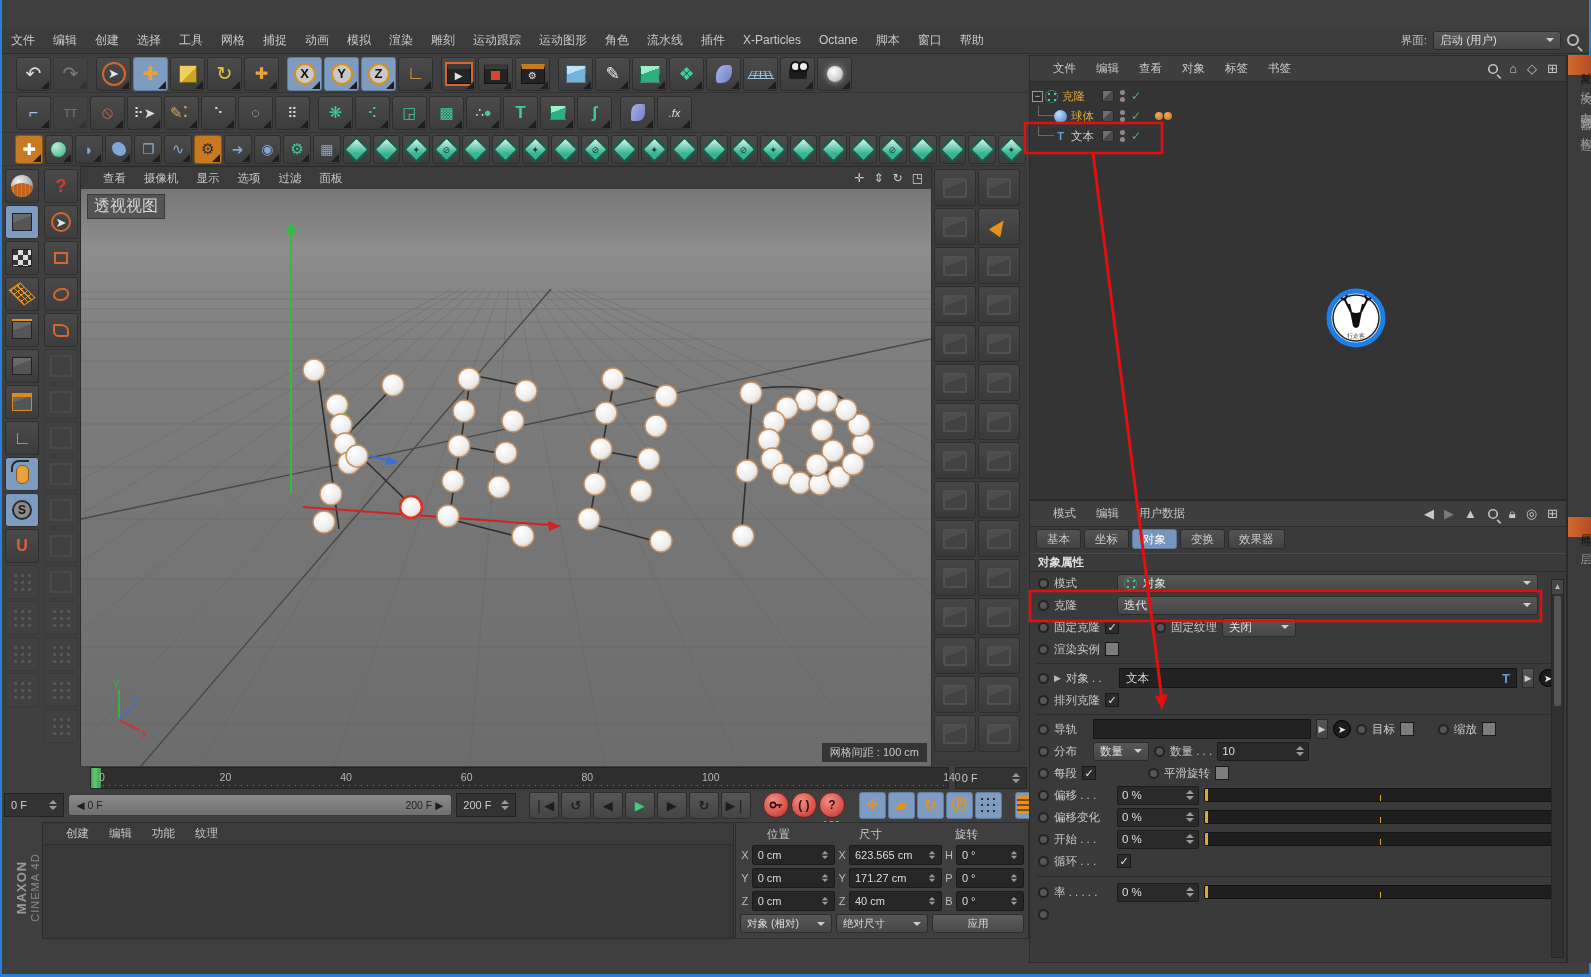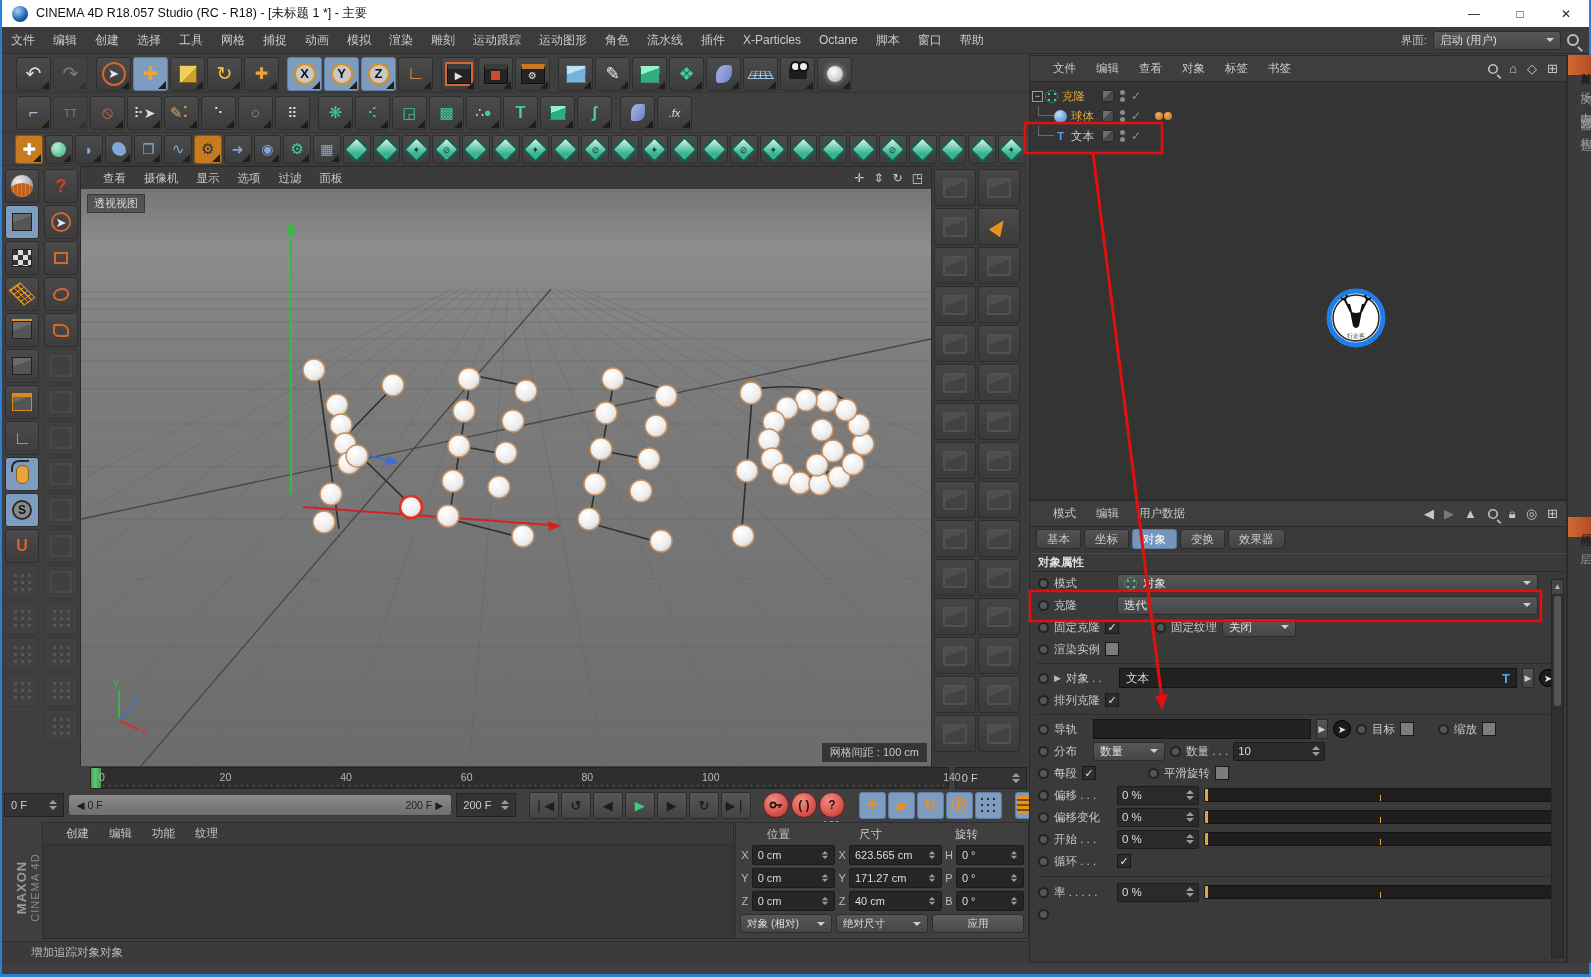--- a/index.html
+++ b/index.html
@@ -67,21 +67,21 @@
 .globei::after{content:"";position:absolute;inset:8px -2px -4px -2px;border-radius:50%;background:repeating-linear-gradient(90deg,#e8771e 0 1.5px,transparent 1.5px 4px),#c2611a}
 .mousei{width:13px;height:19px;border-radius:6px;background:#e8a33d;border:1px solid #8a5c12;position:relative}
 .mousei::after{content:"";position:absolute;left:-6px;top:-6px;width:16px;height:10px;border:2px solid #2b2b2b;border-right:none;border-bottom:none;border-radius:8px 0 0 0}
 .scirc{width:20px;height:20px;border-radius:50%;background:#8a8a8a;border:2px solid #2a2a2a;color:#111;font-weight:bold;font-size:12px;display:flex;align-items:center;justify-content:center}
 
 .vp{left:78px;top:166px;width:852px;height:600px;background:#7b7b7b;border:1px solid #2c2c2c}
 .vpmenu{height:22px;background:#3b3b3b;display:flex;align-items:center;color:#c6c6c6;font-size:11.5px}
 .vpmenu .mi{padding:0 9px}
 .vpnav{margin-left:auto;display:flex;gap:9px;padding-right:8px;color:#cfcfcf;font-size:12px}
 .canvas{position:relative;width:100%;height:577px;background:linear-gradient(#767676 0%,#8d8d8d 10%,#7d7d7d 30%,#6c6c6c 100%);overflow:hidden}
-.persp{position:absolute;left:6px;top:5px;background:#4a4a4acc;color:#d5d5d5;font-size:11px;padding:1px 6px;border:1px solid #3a3a3a}
+.persp{position:absolute;left:6px;top:5px;background:#4a4a4acc;color:#d5d5d5;font-size:16px;padding:1px 6px;border:1px solid #3a3a3a}
 .gridlabel{position:absolute;right:4px;bottom:4px;background:#2b2b2bd9;color:#c9c9c9;font-size:11px;padding:2px 8px}
 .axisw{position:absolute;left:22px;bottom:40px;color:#ddd;font-size:10px}
 
 .rstrips{left:930px;top:166px;width:95px;height:600px;background:#3b3b3b;display:flex;gap:2px;padding:2px 2px}
 .rcol{display:flex;flex-direction:column}
 .rtile{width:42px;height:37px;margin:1px 0;border-radius:3px;background:linear-gradient(#464646,#3a3a3a);border:1px solid #2d2d2d;display:flex;align-items:center;justify-content:center}
 .rtile::after{content:"";width:20px;height:16px;border:2px solid #515151;border-radius:2px;background:linear-gradient(160deg,#4e4e4e 0 38%,#424242 38% 100%)}
 .rtile.color1{background:linear-gradient(#4b4b4b,#3c3c3c)}
 .rtile.color1::after{content:"";width:0;height:0;border:none;border-left:7px solid transparent;border-right:7px solid transparent;border-bottom:16px solid #e8921e;transform:rotate(35deg);background:none}
 
@@ -182,29 +182,20 @@
 .vtab{writing-mode:vertical-rl;font-size:11px;color:#9a9a9a;padding:8px 0;width:100%;text-align:center;letter-spacing:2px}
 .vtab.active{background:linear-gradient(90deg,#d06a30,#b44a22);color:#1c1c1c;border-radius:0 3px 3px 0}
 
 #anno{position:absolute;left:0;top:0;width:1591px;height:977px;pointer-events:none;z-index:50}
 </style>
 </head>
 <body>
 
 <div class="win">
 
-  <div class="titlebar abs">
-    <div class="app-ico"></div>
-    <div class="titletext">CINEMA 4D R18.057 Studio (RC - R18) - [未标题 1 *] - 主要</div>
-    <div class="wbtns">
-      <div class="wbtn">—</div>
-      <div class="wbtn">□</div>
-      <div class="wbtn">✕</div>
-    </div>
-  </div>
 
   <div class="menubar abs">
     <div id="mainmenu" style="display:flex">
         <div class="mi">文件</div>
         <div class="mi">编辑</div>
         <div class="mi">创建</div>
         <div class="mi">选择</div>
         <div class="mi">工具</div>
         <div class="mi">网格</div>
         <div class="mi">捕捉</div>
@@ -1016,24 +1007,20 @@
           <span class="arr"></span>
         </div>
       <div class="dropd" style="width:92px">
           <span>绝对尺寸</span>
           <span class="arr"></span>
         </div>
       <div class="applyb" style="width:92px">应用</div>
     </div>
   </div>
 
-  <div class="status abs">
-    <div class="grip" style="height:12px;margin-left:4px"></div>
-    <span style="margin-left:14px">增加追踪对象对象</span>
-  </div>
 
   <div class="om abs">
     <div class="pmenu">
       <div class="grip"></div>
       <div id="ommenu" style="display:flex">
           <div class="mi">文件</div>
           <div class="mi">编辑</div>
           <div class="mi">查看</div>
           <div class="mi">对象</div>
           <div class="mi">标签</div>
@@ -1195,21 +1182,21 @@
       <span class="alab">目标</span>
       <span class="acheck off">✓</span>
       <span style="width:14px"></span>
       <span class="radio"></span>
       <span class="alab">缩放</span>
       <span class="acheck off">✓</span>
     </div>
     <div class="arow">
       <span class="radio"></span>
       <span class="alab" style="width:34px">分布</span>
-      <div class="avalw" style="width:72px">
+      <div class="avalw" style="width:56px">
         <span>数量</span>
           <span class="arr"></span>
       </div>
       <span class="radio"></span>
       <span class="alab">数量 . . .</span>
       <div class="spinf" style="width:92px">
         <span>10</span>
         <span class="spinner" style="margin-left:auto">
             <i class="up"></i>
             <i class="dn"></i>

